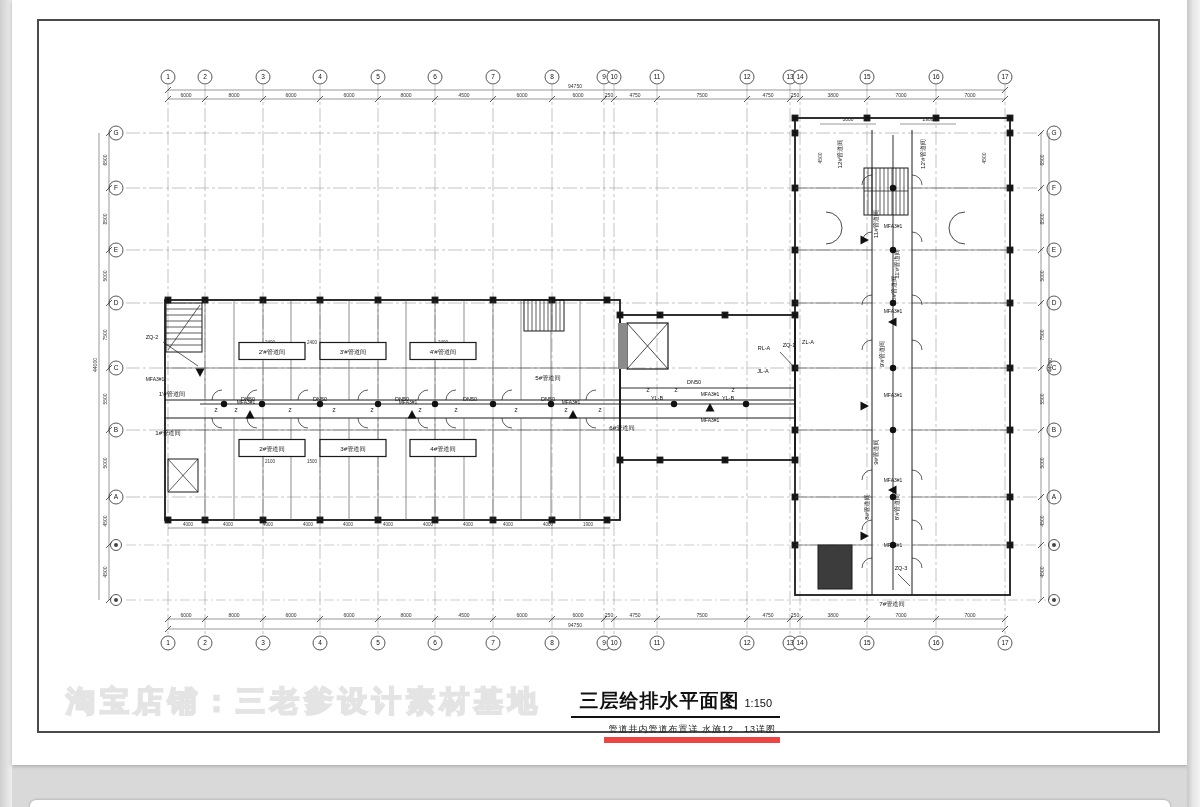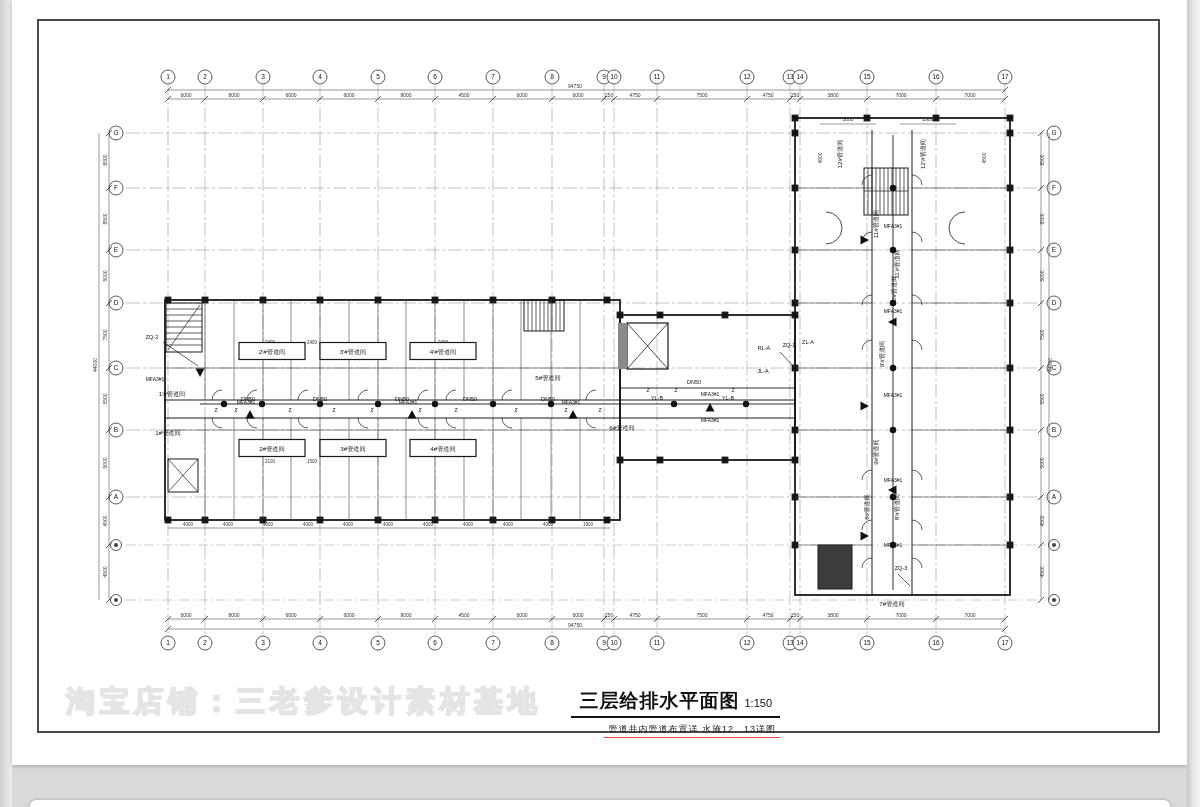--- a/index.html
+++ b/index.html
@@ -41,21 +41,21 @@
   }
   .titleblock .trow{
     display:inline-block;border-bottom:2.5px solid #111;padding:0 8px 2px 8px;
   }
   .titleblock .main{
     font-family:"DejaVu Serif", serif;font-weight:bold;font-size:19px;letter-spacing:1px;
   }
   .titleblock .scale{font-size:11px;margin-left:5px;}
   .titleblock .sub{
     display:inline-block;font-size:9px;margin-top:2px;color:#222;
-    border-bottom:1px solid #ef4444;padding:0 4px 1px 4px;letter-spacing:1px;
+    border-bottom:6px solid #ef4444;padding:0 4px 1px 4px;letter-spacing:1px;
   }
 </style>
 </head>
 <body>
 
 <div class="left-edge"></div>
 <div class="page"></div>
 <div class="frame"></div>
 
 <svg class="plan" viewBox="0 0 1200 807" xmlns="http://www.w3.org/2000/svg">

